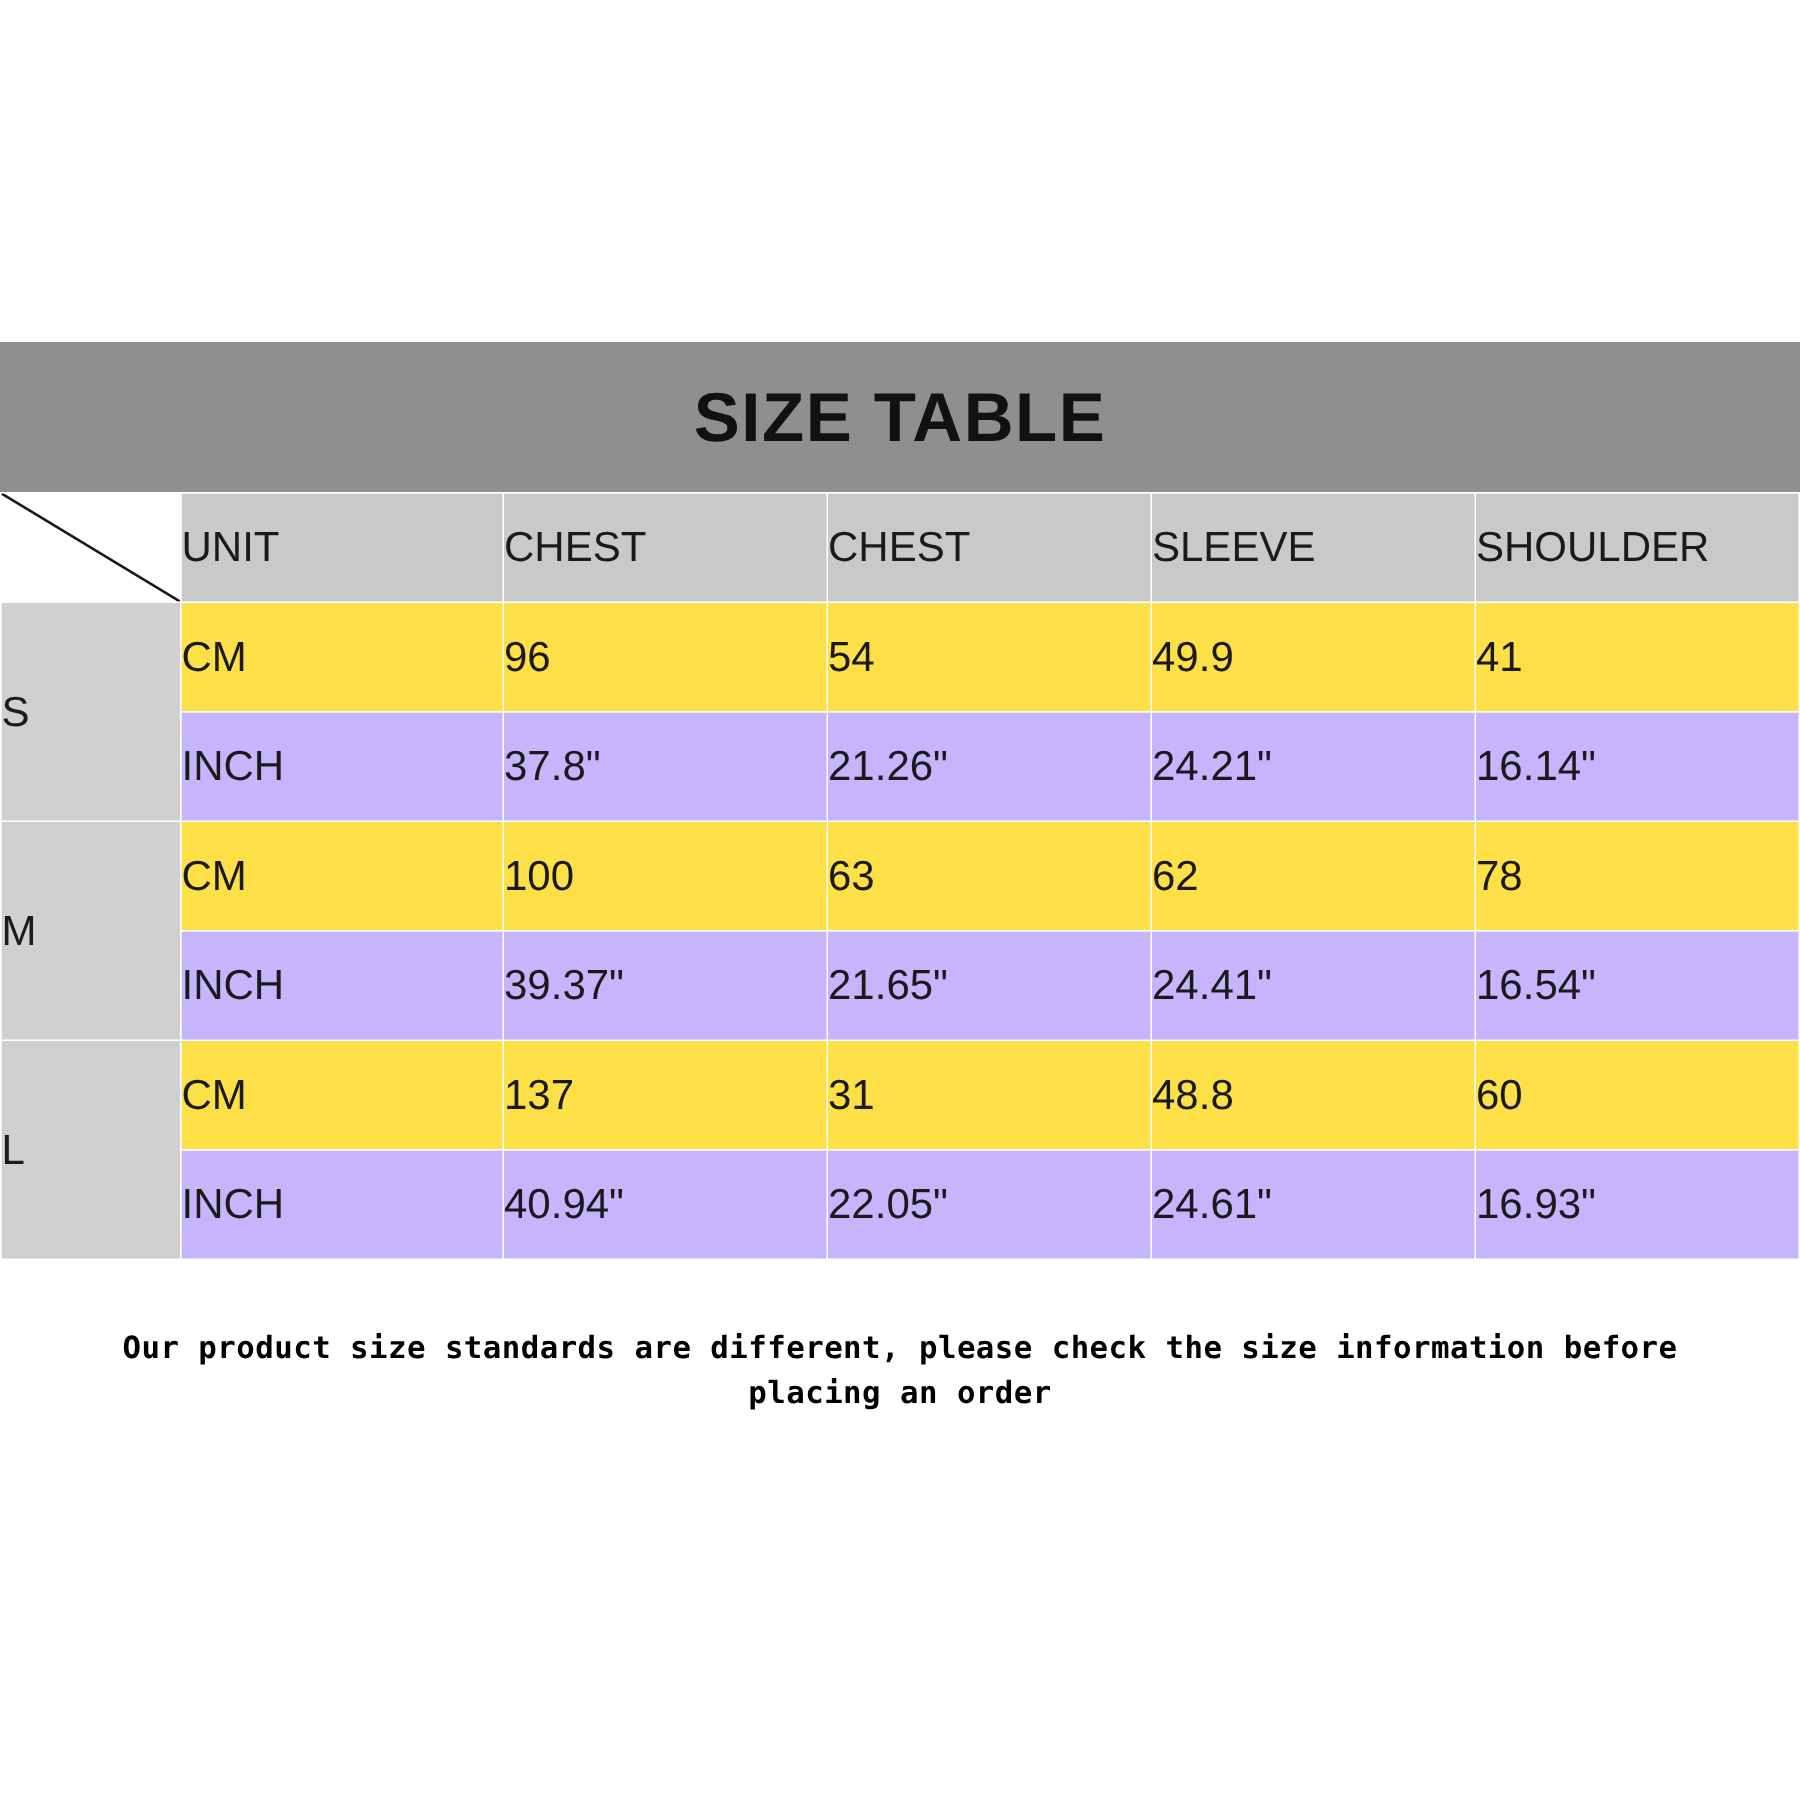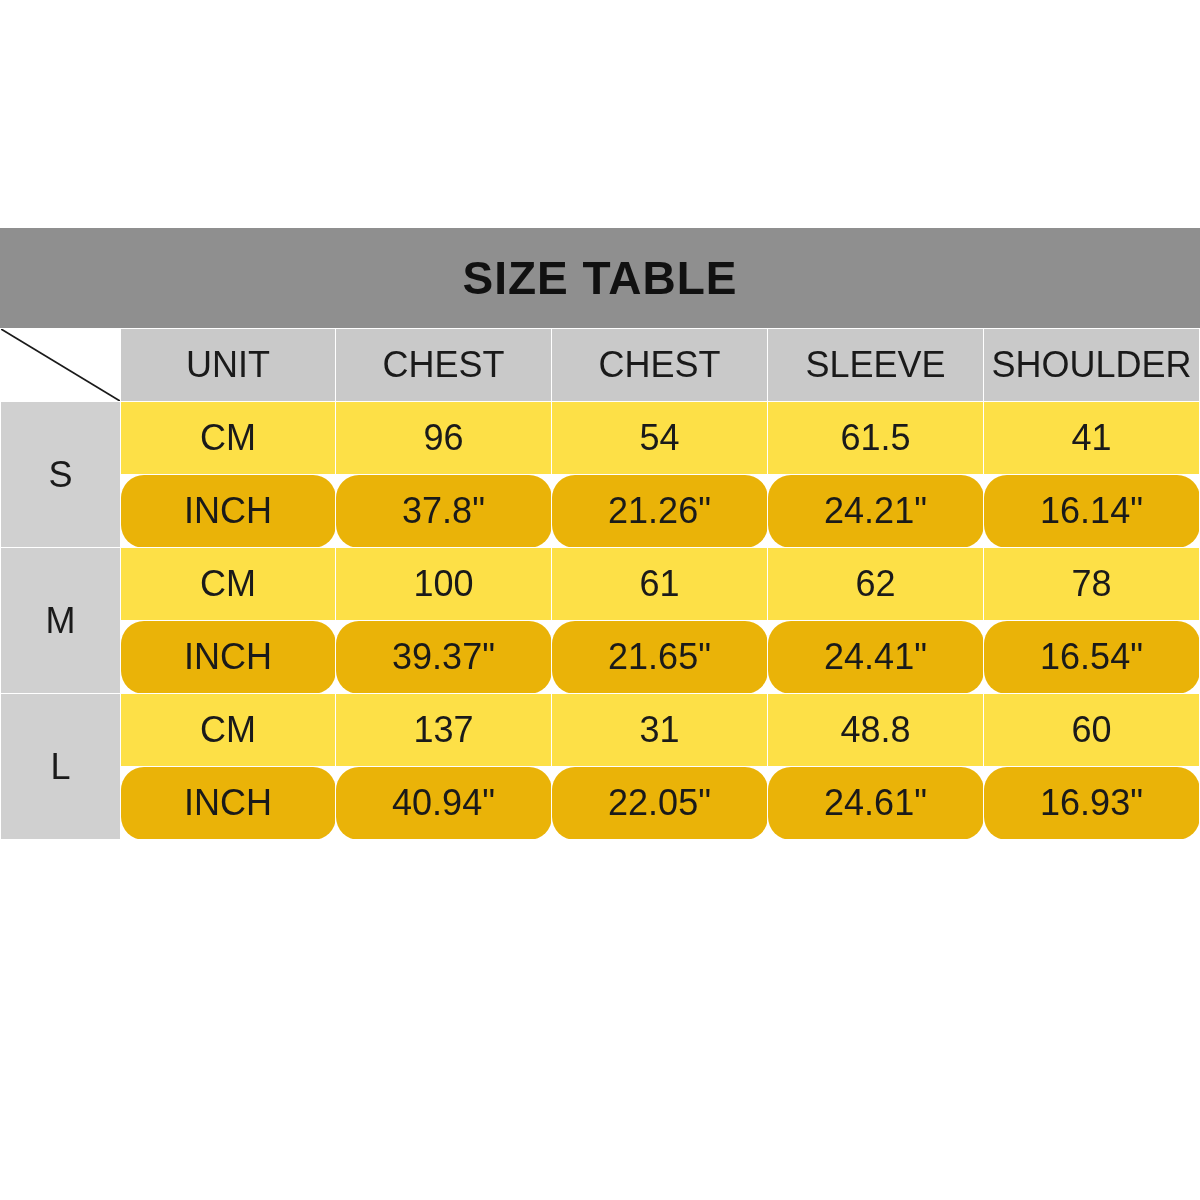--- a/index.html
+++ b/index.html
@@ -44,23 +44,23 @@
   }
 
   table.size-table {
     border-collapse: collapse;
     width: 1200px;
     table-layout: fixed;
   }
 
   table.size-table td {
     border: 1px solid #ffffff;
-    text-align: center;
+    text-align: left;
     vertical-align: middle;
-    font-size: 36px;
+    font-size: 28px;
     color: #1a1a1a;
     height: 72px;
     padding: 0;
   }
 
   
   col.c-size { width: 120px; }
   col.c-unit { width: 215px; }
   col.c-val  { width: 216px; }
 
@@ -82,22 +82,21 @@
     width: 100%;
     height: 100%;
   }
 
   .size-cell {
     background: #d0d0d0;
     font-size: 28px;
   }
 
   .row-light {
-    background: #eab308;
-    border-radius: 23px;
+    background: #c4b5fd;
   }
 
   .row-dark {
     background: #fde047;
   }
 
   .note {
     position: absolute;
     left: 0;
     top: 884px;
@@ -143,36 +142,36 @@
           <td class="hdr">CHEST</td>
           <td class="hdr">SLEEVE</td>
           <td class="hdr">SHOULDER</td>
         </tr>
 
         <tr>
           <td class="size-cell" rowspan="2">S</td>
           <td class="row-dark">CM</td>
           <td class="row-dark">96</td>
           <td class="row-dark">54</td>
-          <td class="row-dark">61.5</td>
+          <td class="row-dark">49.9</td>
           <td class="row-dark">41</td>
         </tr>
         <tr>
           <td class="row-light">INCH</td>
           <td class="row-light">37.8"</td>
           <td class="row-light">21.26"</td>
           <td class="row-light">24.21"</td>
           <td class="row-light">16.14"</td>
         </tr>
 
         <tr>
           <td class="size-cell" rowspan="2">M</td>
           <td class="row-dark">CM</td>
           <td class="row-dark">100</td>
-          <td class="row-dark">61</td>
+          <td class="row-dark">63</td>
           <td class="row-dark">62</td>
           <td class="row-dark">78</td>
         </tr>
         <tr>
           <td class="row-light">INCH</td>
           <td class="row-light">39.37"</td>
           <td class="row-light">21.65"</td>
           <td class="row-light">24.41"</td>
           <td class="row-light">16.54"</td>
         </tr>
@@ -189,14 +188,18 @@
           <td class="row-light">INCH</td>
           <td class="row-light">40.94"</td>
           <td class="row-light">22.05"</td>
           <td class="row-light">24.61"</td>
           <td class="row-light">16.93"</td>
         </tr>
       </tbody>
     </table>
   </div>
 
+  <div class="note">
+    <div>Our product size standards are different, please check the size information before</div>
+    <div>placing an order</div>
+  </div>
 
 </div>
 
 </body></html>

